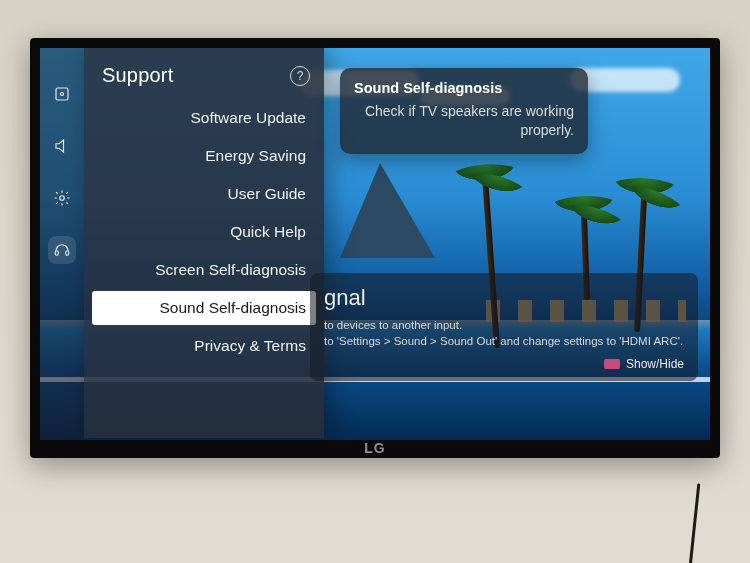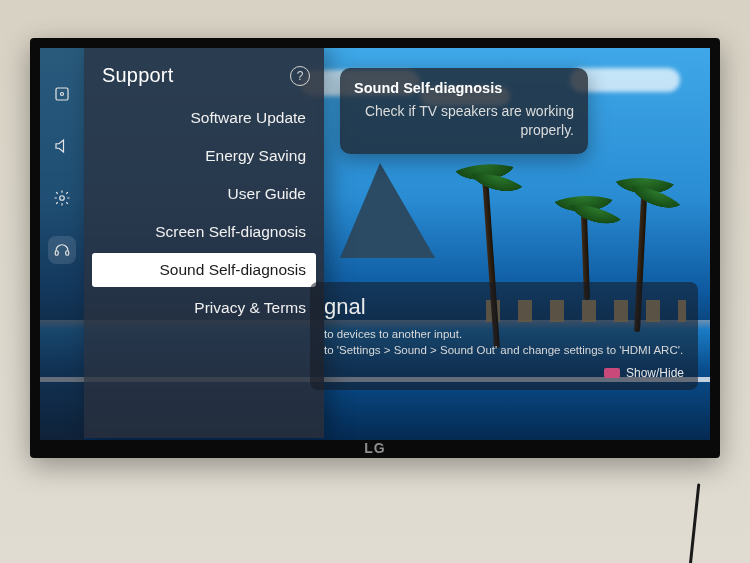--- a/index.html
+++ b/index.html
@@ -120,21 +120,20 @@
   }
   .tip-title { font-size: 14.5px; font-weight: 600; margin-bottom: 6px; }
   .tip-body  { font-size: 14px; color: #dcdcdc; line-height: 1.35; text-align: right; }
 
   
   .banner {
     position:absolute; left: 270px; right: 12px; top: 225px;
     background: rgba(22,26,34,0.55);
     border-radius: 8px; padding: 12px 14px 10px 14px;
     color: #eaeaea;
-    margin-top: 9px;
   }
   .banner h3 { font-size: 22px; font-weight: 500; margin-bottom: 6px; }
   .banner p  { font-size: 11.5px; line-height: 1.4; color: #d8d8d8; }
   .banner .footer {
     display:flex; justify-content:flex-end; align-items:center; gap:6px;
     margin-top: 8px; font-size: 12px; color:#e8e8e8;
   }
   .key-pill { width:16px; height:10px; background:#c94a7a; border-radius:2px; display:inline-block; }
 
   
@@ -193,20 +192,21 @@
 
     <div class="panel">
       <div class="panel-header">
         <div class="panel-title">Support</div>
         <div class="help-icon">?</div>
       </div>
       <div class="menu">
         <div class="menu-item">Software Update</div>
         <div class="menu-item">Energy Saving</div>
         <div class="menu-item">User Guide</div>
+        <div class="menu-item">Quick Help</div>
         <div class="menu-item">Screen Self-diagnosis</div>
         <div class="menu-item selected">Sound Self-diagnosis</div>
         <div class="menu-item">Privacy &amp; Terms</div>
       </div>
     </div>
 
     <div class="tip-card">
       <div class="tip-title">Sound Self-diagnosis</div>
       <div class="tip-body">Check if TV speakers are working properly.</div>
     </div>

